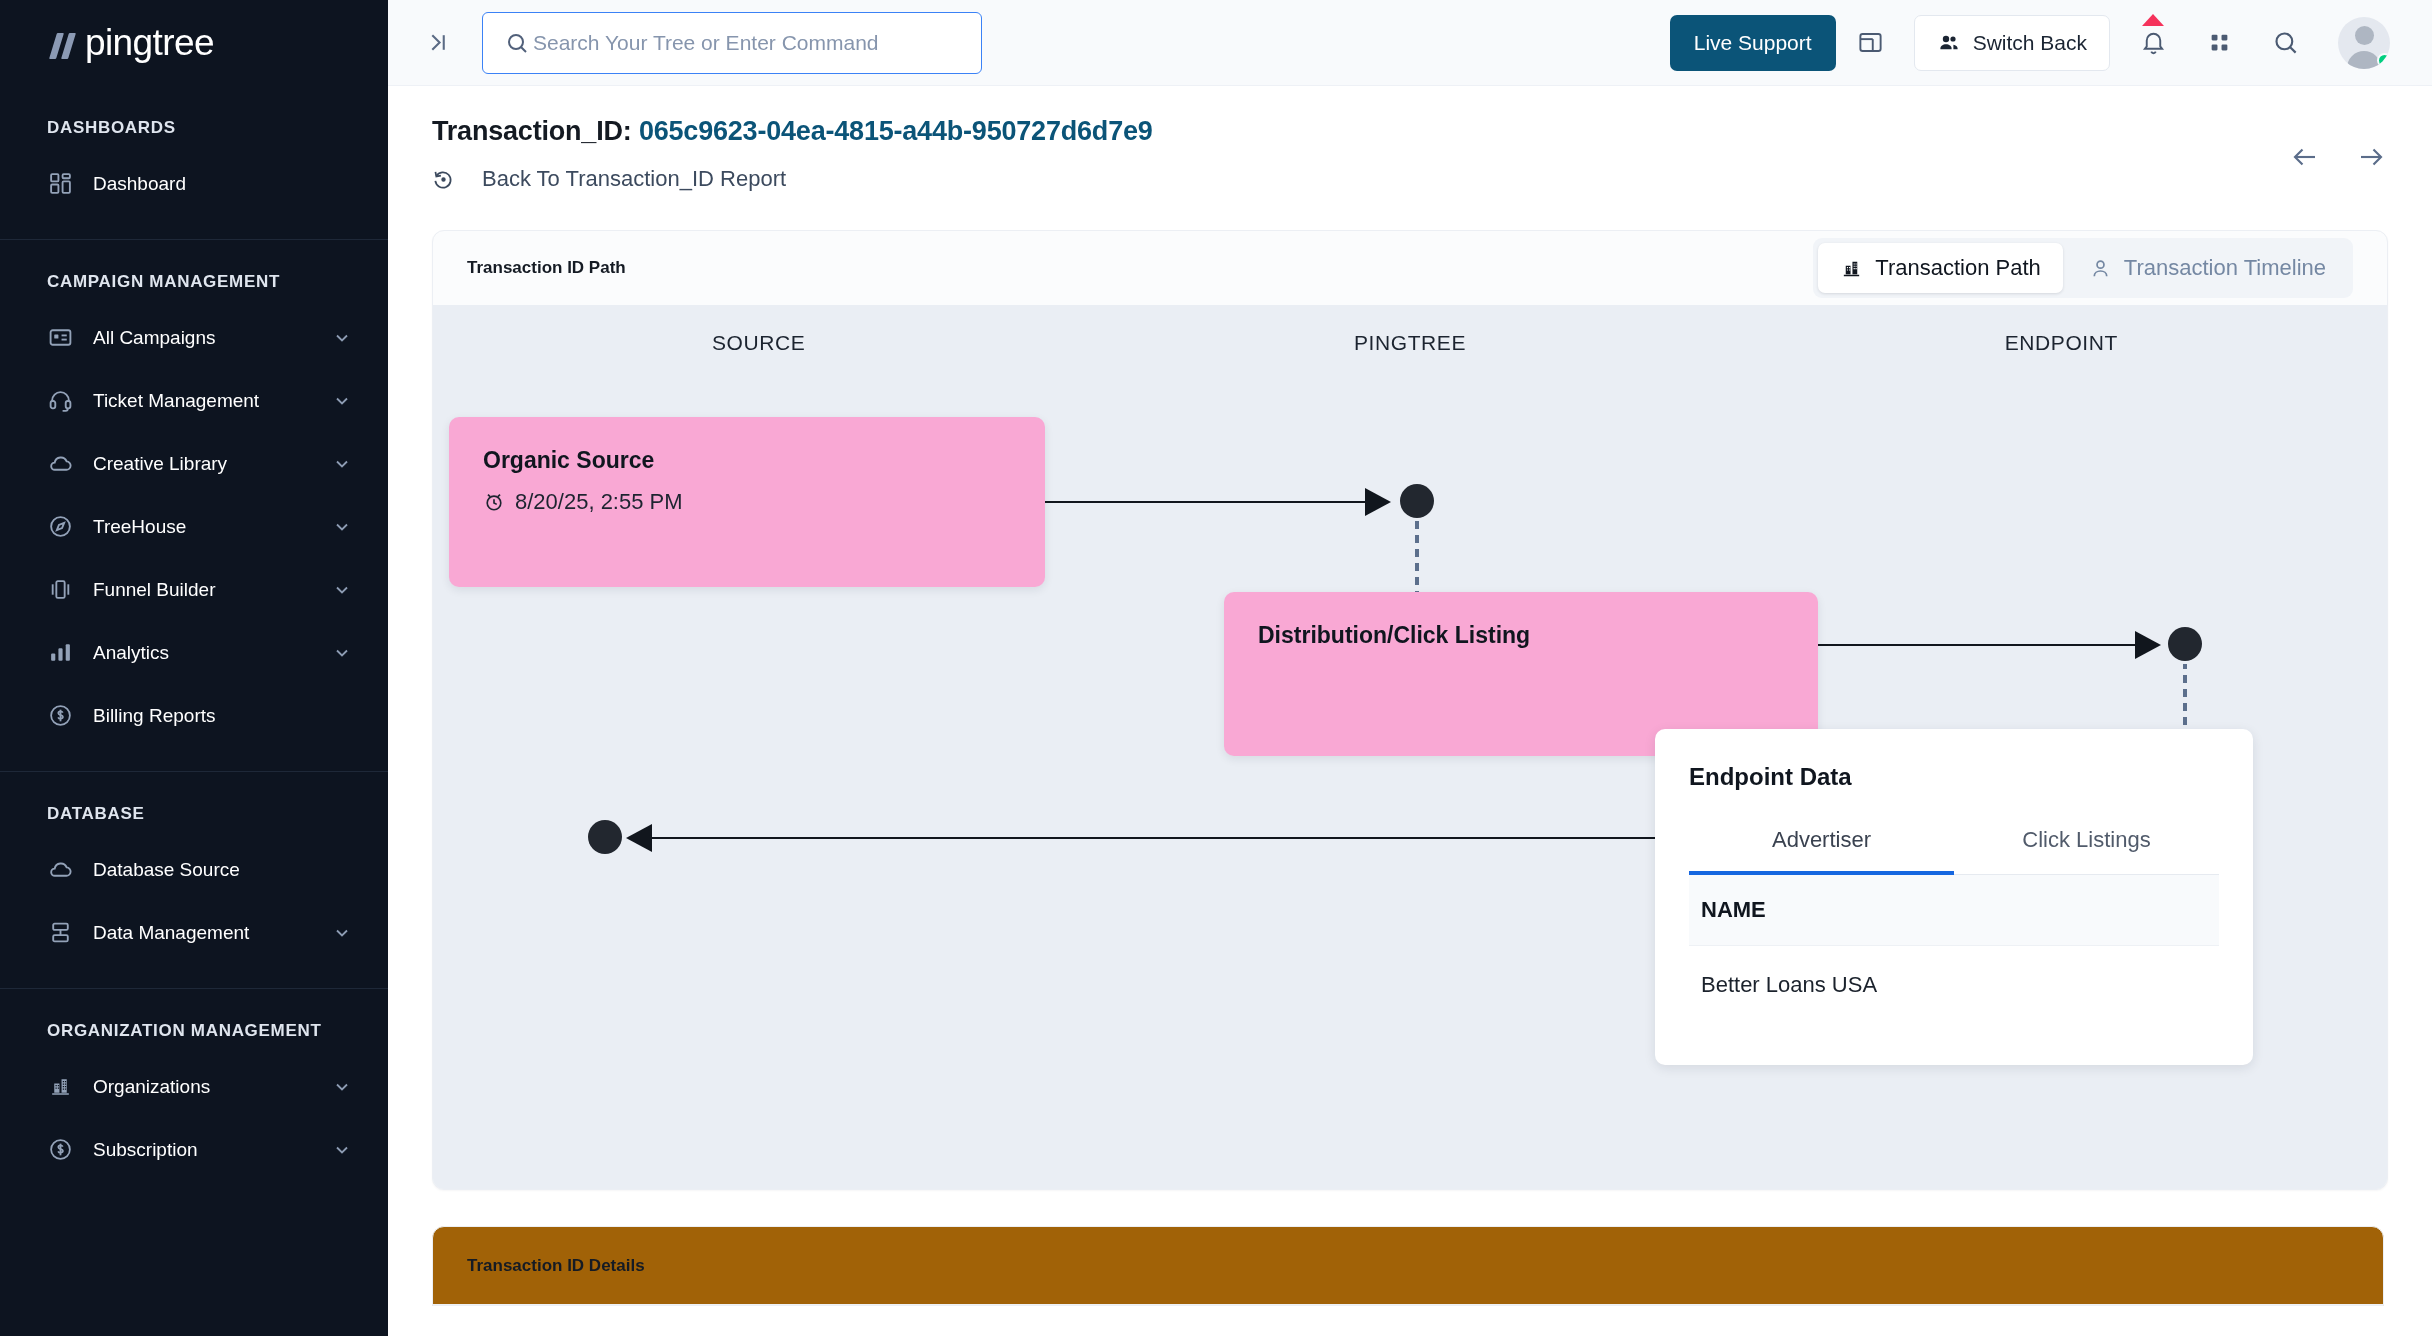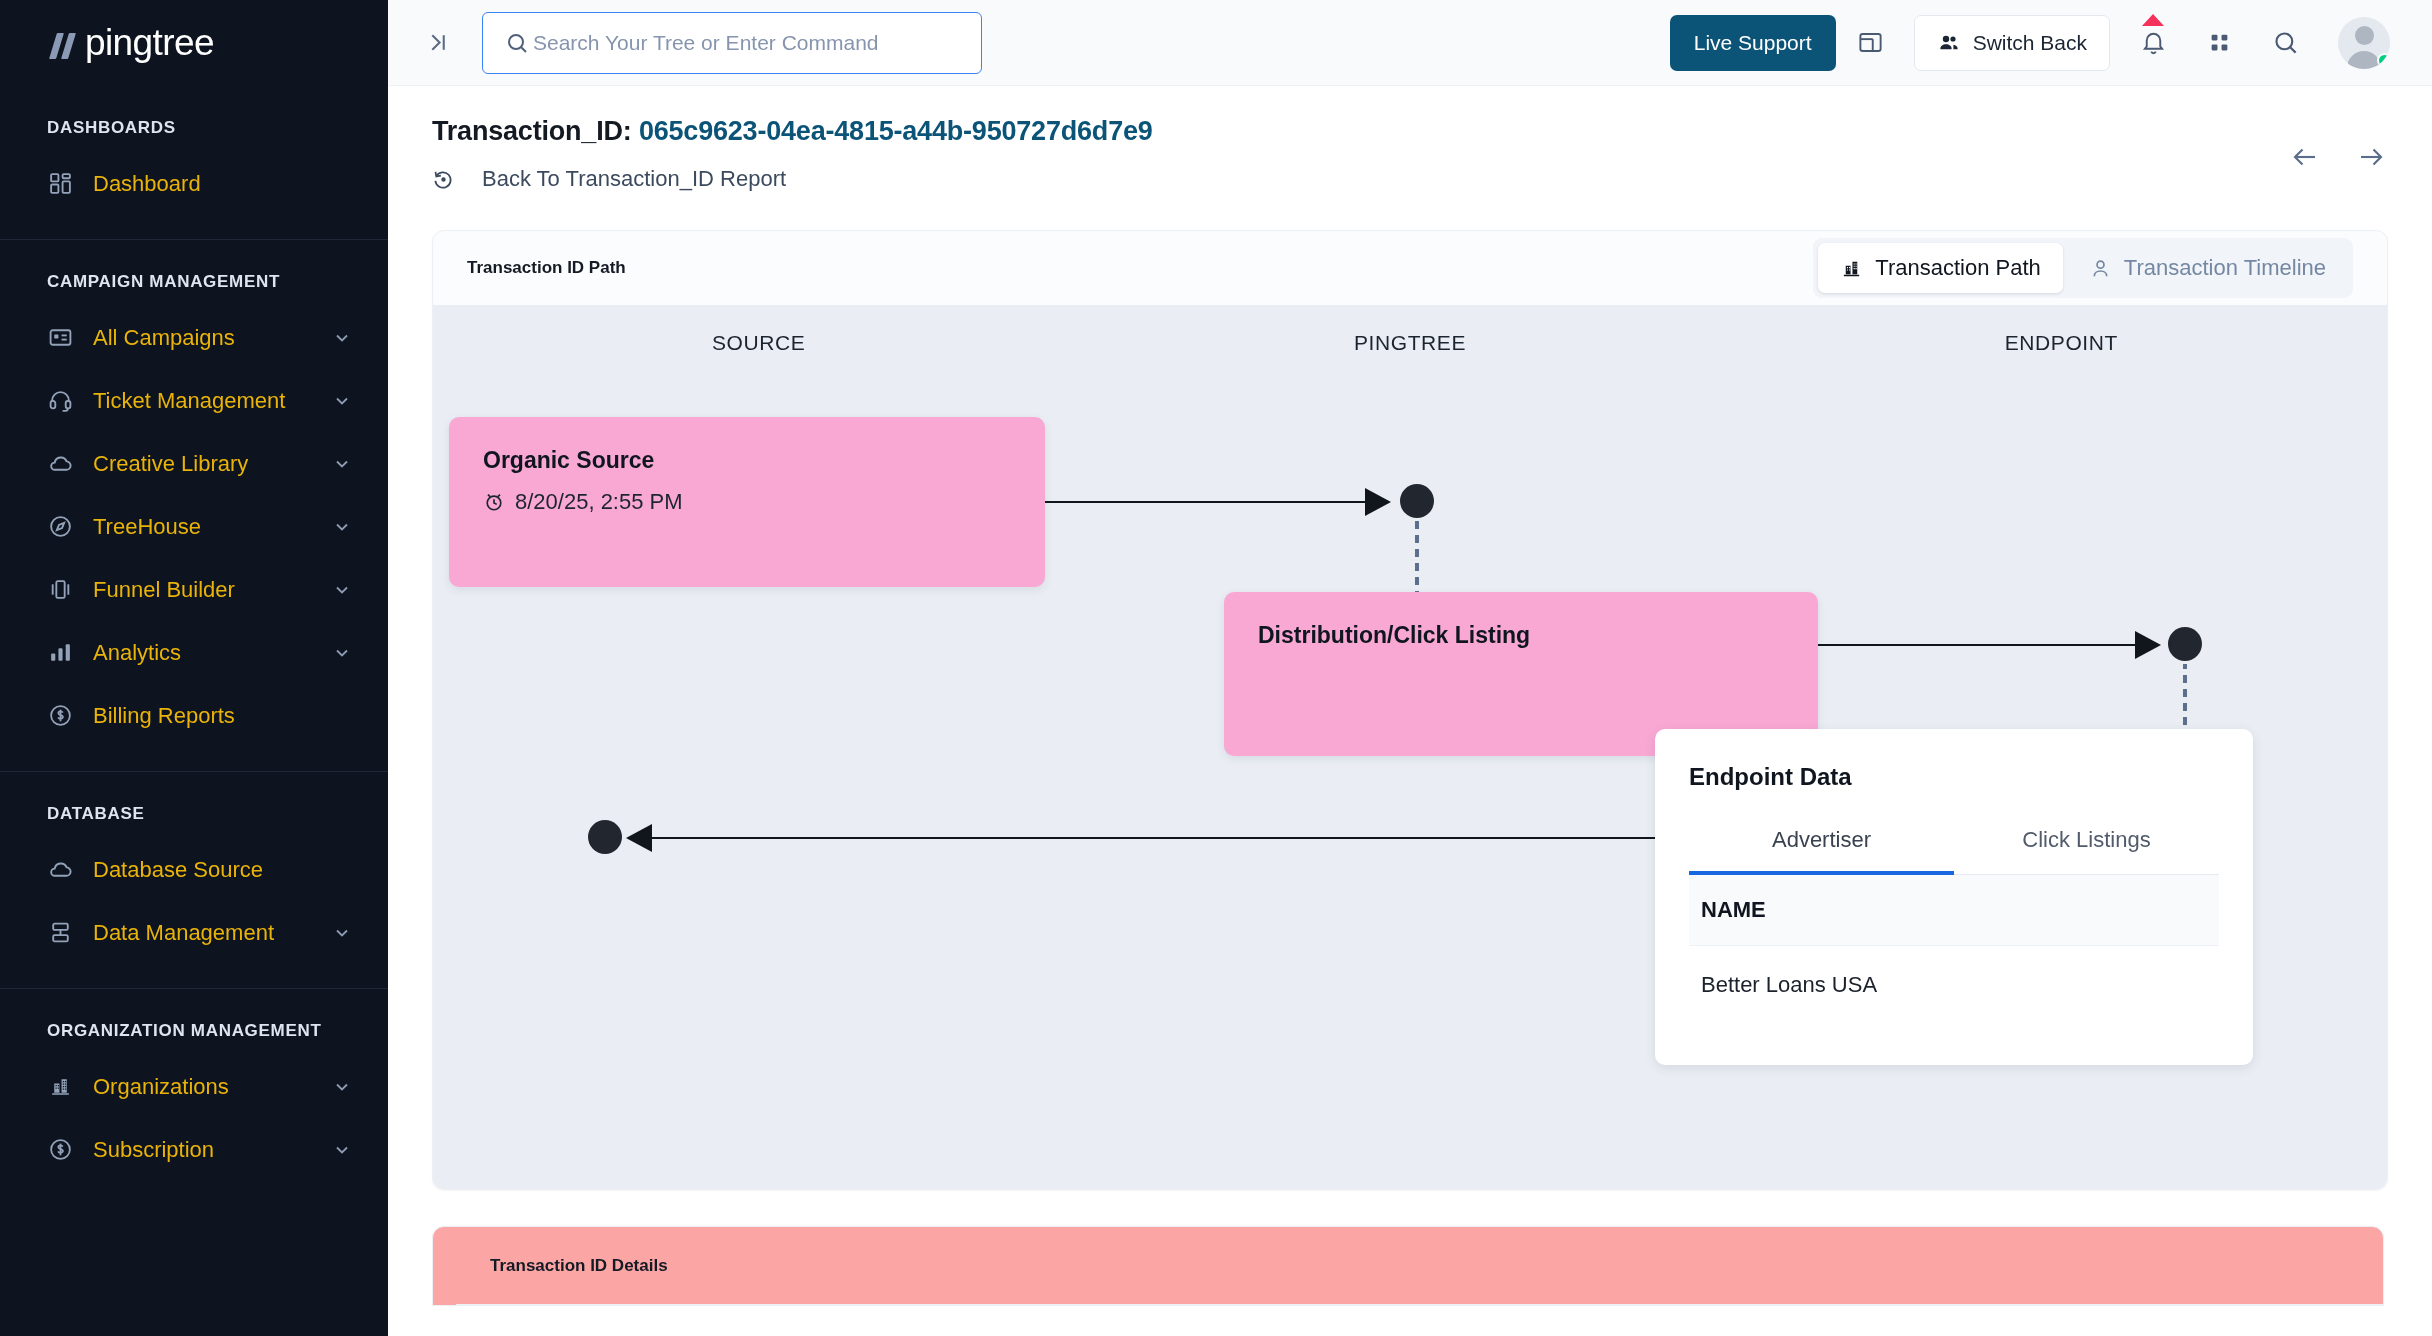--- a/index.html
+++ b/index.html
@@ -35,21 +35,21 @@
   .nav-head {
     font-size: 17px; font-weight: 700; letter-spacing: 0.7px;
     color: #dfe5ee; padding: 10px 0 14px 47px;
   }
   .nav-item {
     display: flex; align-items: center; height: 63px;
     padding: 0 36px 0 47px; cursor: pointer; gap: 19px;
   }
   .nav-icon { width: 27px; height: 27px; flex: 0 0 27px; color: #93a2b8; display: flex; align-items: center; justify-content: center; }
   .nav-icon svg { width: 25px; height: 25px; display: block; }
-  .nav-label { font-size: 22px; color: #eab308; flex: 1; white-space: nowrap; }
+  .nav-label { font-size: 19px; color: #ffffff; flex: 1; white-space: nowrap; }
   .chev { width: 20px; height: 20px; color: #8d9cb3; flex: 0 0 20px; }
   .chev svg { width: 20px; height: 20px; display: block; }
 
   
   .main { flex: 1 1 auto; height: 1336px; background: #ffffff; position: relative; overflow: hidden; }
 
   .topbar {
     height: 86px; background: #f8fafc; display: flex; align-items: center;
     padding: 0 42px 0 28px; border-bottom: 1px solid #eef1f6; gap: 0;
     position: relative;
@@ -153,22 +153,22 @@
   .ep-tab.active { color: #3a4250; border-bottom: 4px solid #1667e0; margin-bottom: -1px; }
   .ep-table { width: 100%; border-collapse: collapse; }
   .ep-table th {
     text-align: left; font-size: 22px; font-weight: 700; color: #10161f;
     background: #f8fafc; padding: 22px 12px; border-bottom: 1px solid #eef1f5;
   }
   .ep-table td { font-size: 22px; color: #1b222c; padding: 26px 12px; }
 
   
   .card2 {
-    margin: 36px 48px 0 44px; background: #fca5a5; border: 1px solid #eceff4;
-    border-top-left-radius: 12px; border-top-right-radius: 12px; overflow: hidden; padding-left: 23px;
+    margin: 36px 48px 0 44px; background: #a16207; border: 1px solid #eceff4;
+    border-top-left-radius: 12px; border-top-right-radius: 12px; overflow: hidden;
   }
   .card2-head { height: 78px; display: flex; align-items: center; padding: 0 34px; border-bottom: 1px solid #eef1f5;}
 </style>
 </head>
 <body>
 
 <div id="app">
 
   <aside class="sidebar">
     <div class="logo-wrap">

